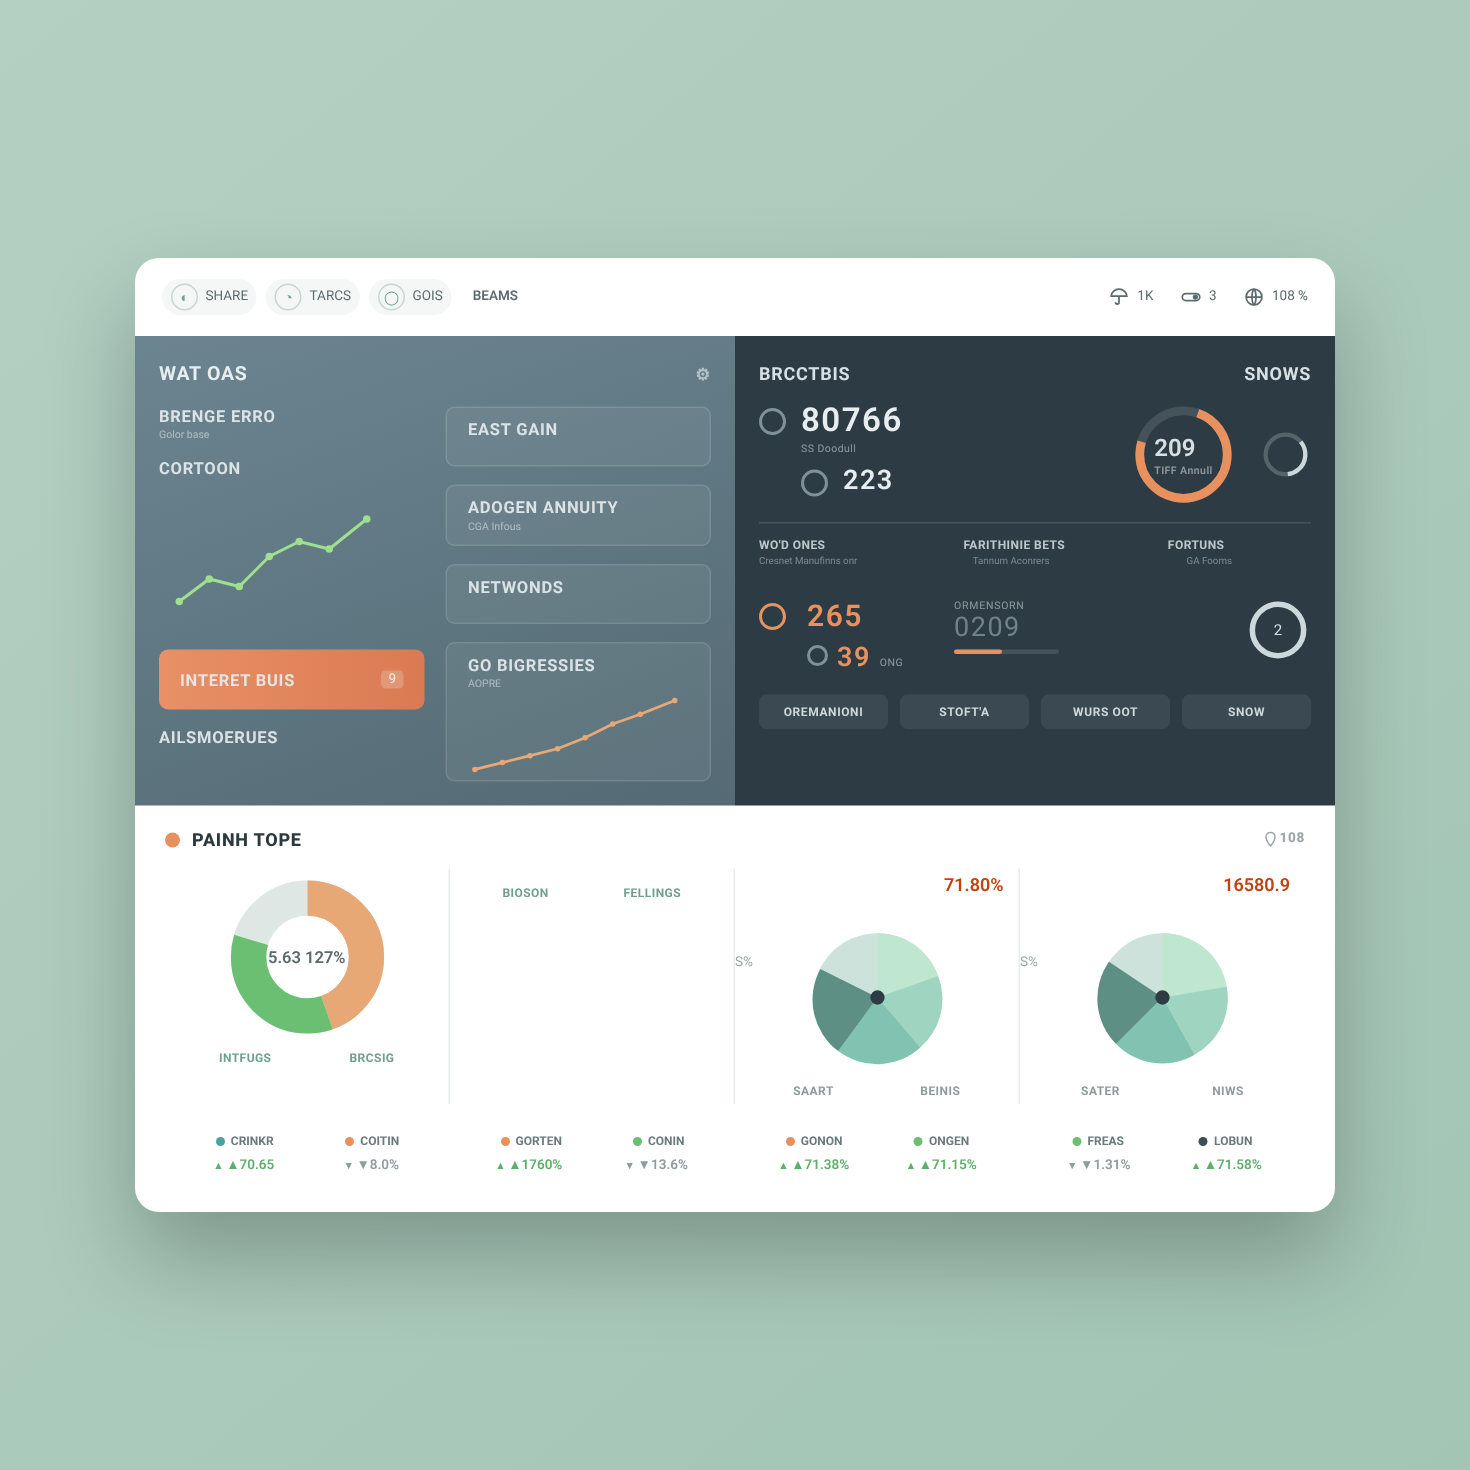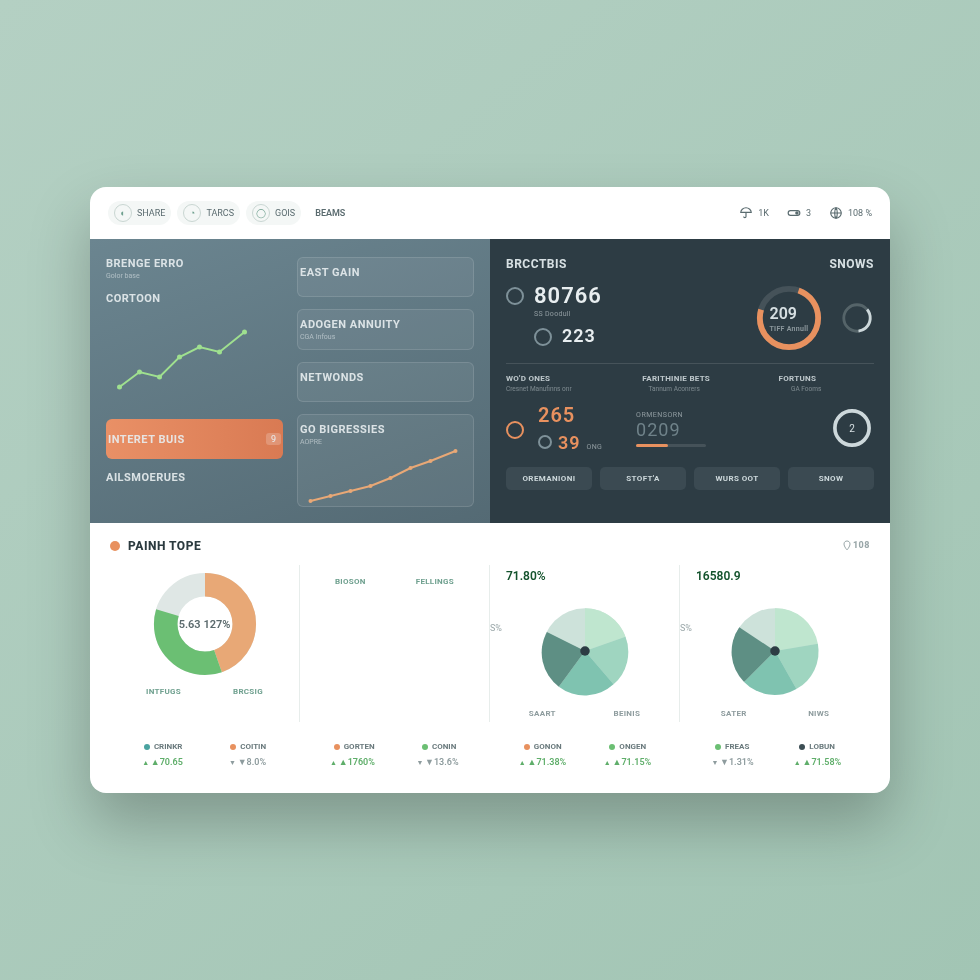--- a/index.html
+++ b/index.html
@@ -42,21 +42,21 @@
   .panel-right {
     flex: 1 1 50%; background: #2d3c44; color: #d7e0e3; padding: 18px 16px 14px;
   }
   .ptitle { font-size: 13px; font-weight: 700; letter-spacing: .5px; margin-bottom: 14px; display:flex; align-items:center; justify-content:space-between;}
   .ptitle .gear { opacity:.6; font-size:11px;}
   .subhead { font-size: 11px; font-weight: 700; letter-spacing: .5px; opacity:.9; }
   .subsub  { font-size: 7px; opacity:.55; margin-top:2px;}
   .grid2 { display:grid; grid-template-columns: 1fr 1fr; gap: 10px 14px; }
   .tile {
     background: rgba(255,255,255,0.06); border:1px solid rgba(255,255,255,0.12);
-    border-radius: 6px; padding: 8px 2px; min-height: 40px;
+    border-radius: 6px; padding: 8px 14px; min-height: 40px;
   }
   .tile.active { background: linear-gradient(90deg,#e99066,#d97a53); border:none; display:flex; align-items:center; justify-content:space-between;}
   .tile.active .badge { background:#fff3; border-radius:3px; padding:1px 5px; font-size:9px;}
   .leftcol { display:flex; flex-direction:column; gap:12px; }
   .leftcol .row { }
   .chartbox { position:relative; height:90px; }
   .chartbox svg { position:absolute; inset:0; width:100%; height:100%; }
 
   
   .pr-head { display:flex; justify-content:space-between; font-size:12px; font-weight:700; letter-spacing:.5px; margin-bottom:12px;}
@@ -65,21 +65,21 @@
   .bignum { font-size:22px; font-weight:600; color:#e8eef0; letter-spacing:1px;}
   .bignum.orange { color:#e8915f; }
   .tiny { font-size:7px; opacity:.55; letter-spacing:.3px; margin-top:2px;}
   .donut209 { width:70px; height:70px; position:relative; margin-left:auto;}
   .donut209 svg { width:100%; height:100%; }
   .donut209 .c { position:absolute; inset:0; display:flex; align-items:center; justify-content:center; font-size:16px; font-weight:600;}
   .smallring { width:34px; height:34px; }
   .hr { height:1px; background:rgba(255,255,255,0.12); margin:8px 0 10px;}
   .labels3 { display:grid; grid-template-columns: 1fr 1fr .7fr; font-size:8px; opacity:.85; font-weight:700; letter-spacing:.3px; margin-bottom:2px;}
   .descs3 { display:grid; grid-template-columns: 1fr 1fr .7fr; font-size:6.5px; opacity:.45;gap:24px;}
-  .pr-row2 { display:flex; align-items:center; gap:14px; margin-top:10px;}
+  .pr-row2 { display:flex; align-items:flex-start; gap:14px; margin-top:20px;}
   .ghost { font-size:18px; color:#6f8289; letter-spacing:1px;}
   .meter { height:3px; width:70px; background:#455259; border-radius:2px; position:relative; margin-top:4px;}
   .meter::after{content:"";position:absolute;left:0;top:0;height:100%;width:45%;background:#e8915f;border-radius:2px;}
   .btnrow { display:flex; gap:8px; margin-top:14px;}
   .dbtn { flex:1; background:#3b4a52; border-radius:5px; text-align:center; padding:7px 4px; font-size:8px; font-weight:700; letter-spacing:.4px; cursor:pointer; color:#cdd8db;}
 
   
   .bottom { padding: 16px 20px 22px; }
   .btitle { display:flex; align-items:center; gap:8px; font-size:12px; font-weight:800; letter-spacing:.5px; margin-bottom:12px;}
   .btitle .obul{width:10px;height:10px;border-radius:50%;background:#e8915f;}
@@ -87,21 +87,21 @@
   .btitle .rinfo{font-size:9px; color:#9aa7a9; display:flex; align-items:flex-start; gap:0;}
   .charts4 { display:grid; grid-template-columns: repeat(4,1fr); gap:0; }
   .ccell { padding: 4px 10px; border-right:1px solid #e7edeb; position:relative;}
   .ccell:last-child{border-right:none;}
   .donutL { width:110px; height:110px; margin:0 auto; position:relative;}
   .donutL svg{width:100%;height:100%;}
   .donutL .c{position:absolute;inset:0;display:flex;flex-direction:column;align-items:center;justify-content:center;font-size:10px;color:#5b6a6d;}
   .donutL .c .l1{font-size:11px;font-weight:600;}
   .pieL { width:100px; height:100px; margin:6px auto 0;}
   .pieL svg{width:100%;height:100%;}
-  .ptop { font-size:12px; font-weight:600; color:#14532d; text-align:left; margin-bottom:18px; padding-left:6px;}
+  .ptop { font-size:12px; font-weight:600; color:#c2410c; text-align:right; margin-bottom:18px; padding-left:6px;}
   .sidelbl{position:absolute; left:0; top:58px; font-size:9px; color:#9aa7a9;}
   .pairlbl { display:flex; justify-content:space-around; margin-top:8px; font-size:8px; color:#6fa08f; font-weight:700; letter-spacing:.3px;align-items:flex-end;}
   .pairlbl.gray span{color:#8e9c9e;}
   .legend { display:flex; justify-content:space-around; margin-top:10px; font-size:8px; color:#6a7a7d; font-weight:700;}
   .legend .li{display:flex;align-items:center;gap:4px;}
   .bul{width:6px;height:6px;border-radius:50%;}
   .b-or{background:#e8915f;} .b-gn{background:#6bbf73;} .b-tl{background:#4aa3a0;} .b-dk{background:#3c4e54;}
   .valsrow{display:grid;grid-template-columns:repeat(2,1fr);margin-top:6px;}
   .valsrow .v{text-align:center;font-size:9px;color:#5fae6a;font-weight:600;}
   .valsrow .v.down{color:#8e9c9e;}
@@ -150,20 +150,24 @@
             <path fill="none" stroke="#5a6b6f" stroke-width="2" d="M3 12h18M12 3c3 3 3 15 0 18M12 3c-3 3-3 15 0 18"></path>
           </svg>
         <span>108 %</span>
       </div>
     </div>
   </div>
 
   <div class="dark-row">
 
     <div class="panel-left">
+      <div class="ptitle">
+          <span>WAT OAS</span>
+          <span class="gear">⚙</span>
+        </div>
       <div class="grid2">
         <div class="leftcol">
           <div class="row">
             <div class="subhead">BRENGE ERRO</div>
             <div class="subsub">Golor base</div>
           </div>
           <div class="row">
               <div class="subhead">CORTOON</div>
             </div>
           <div class="chartbox">

